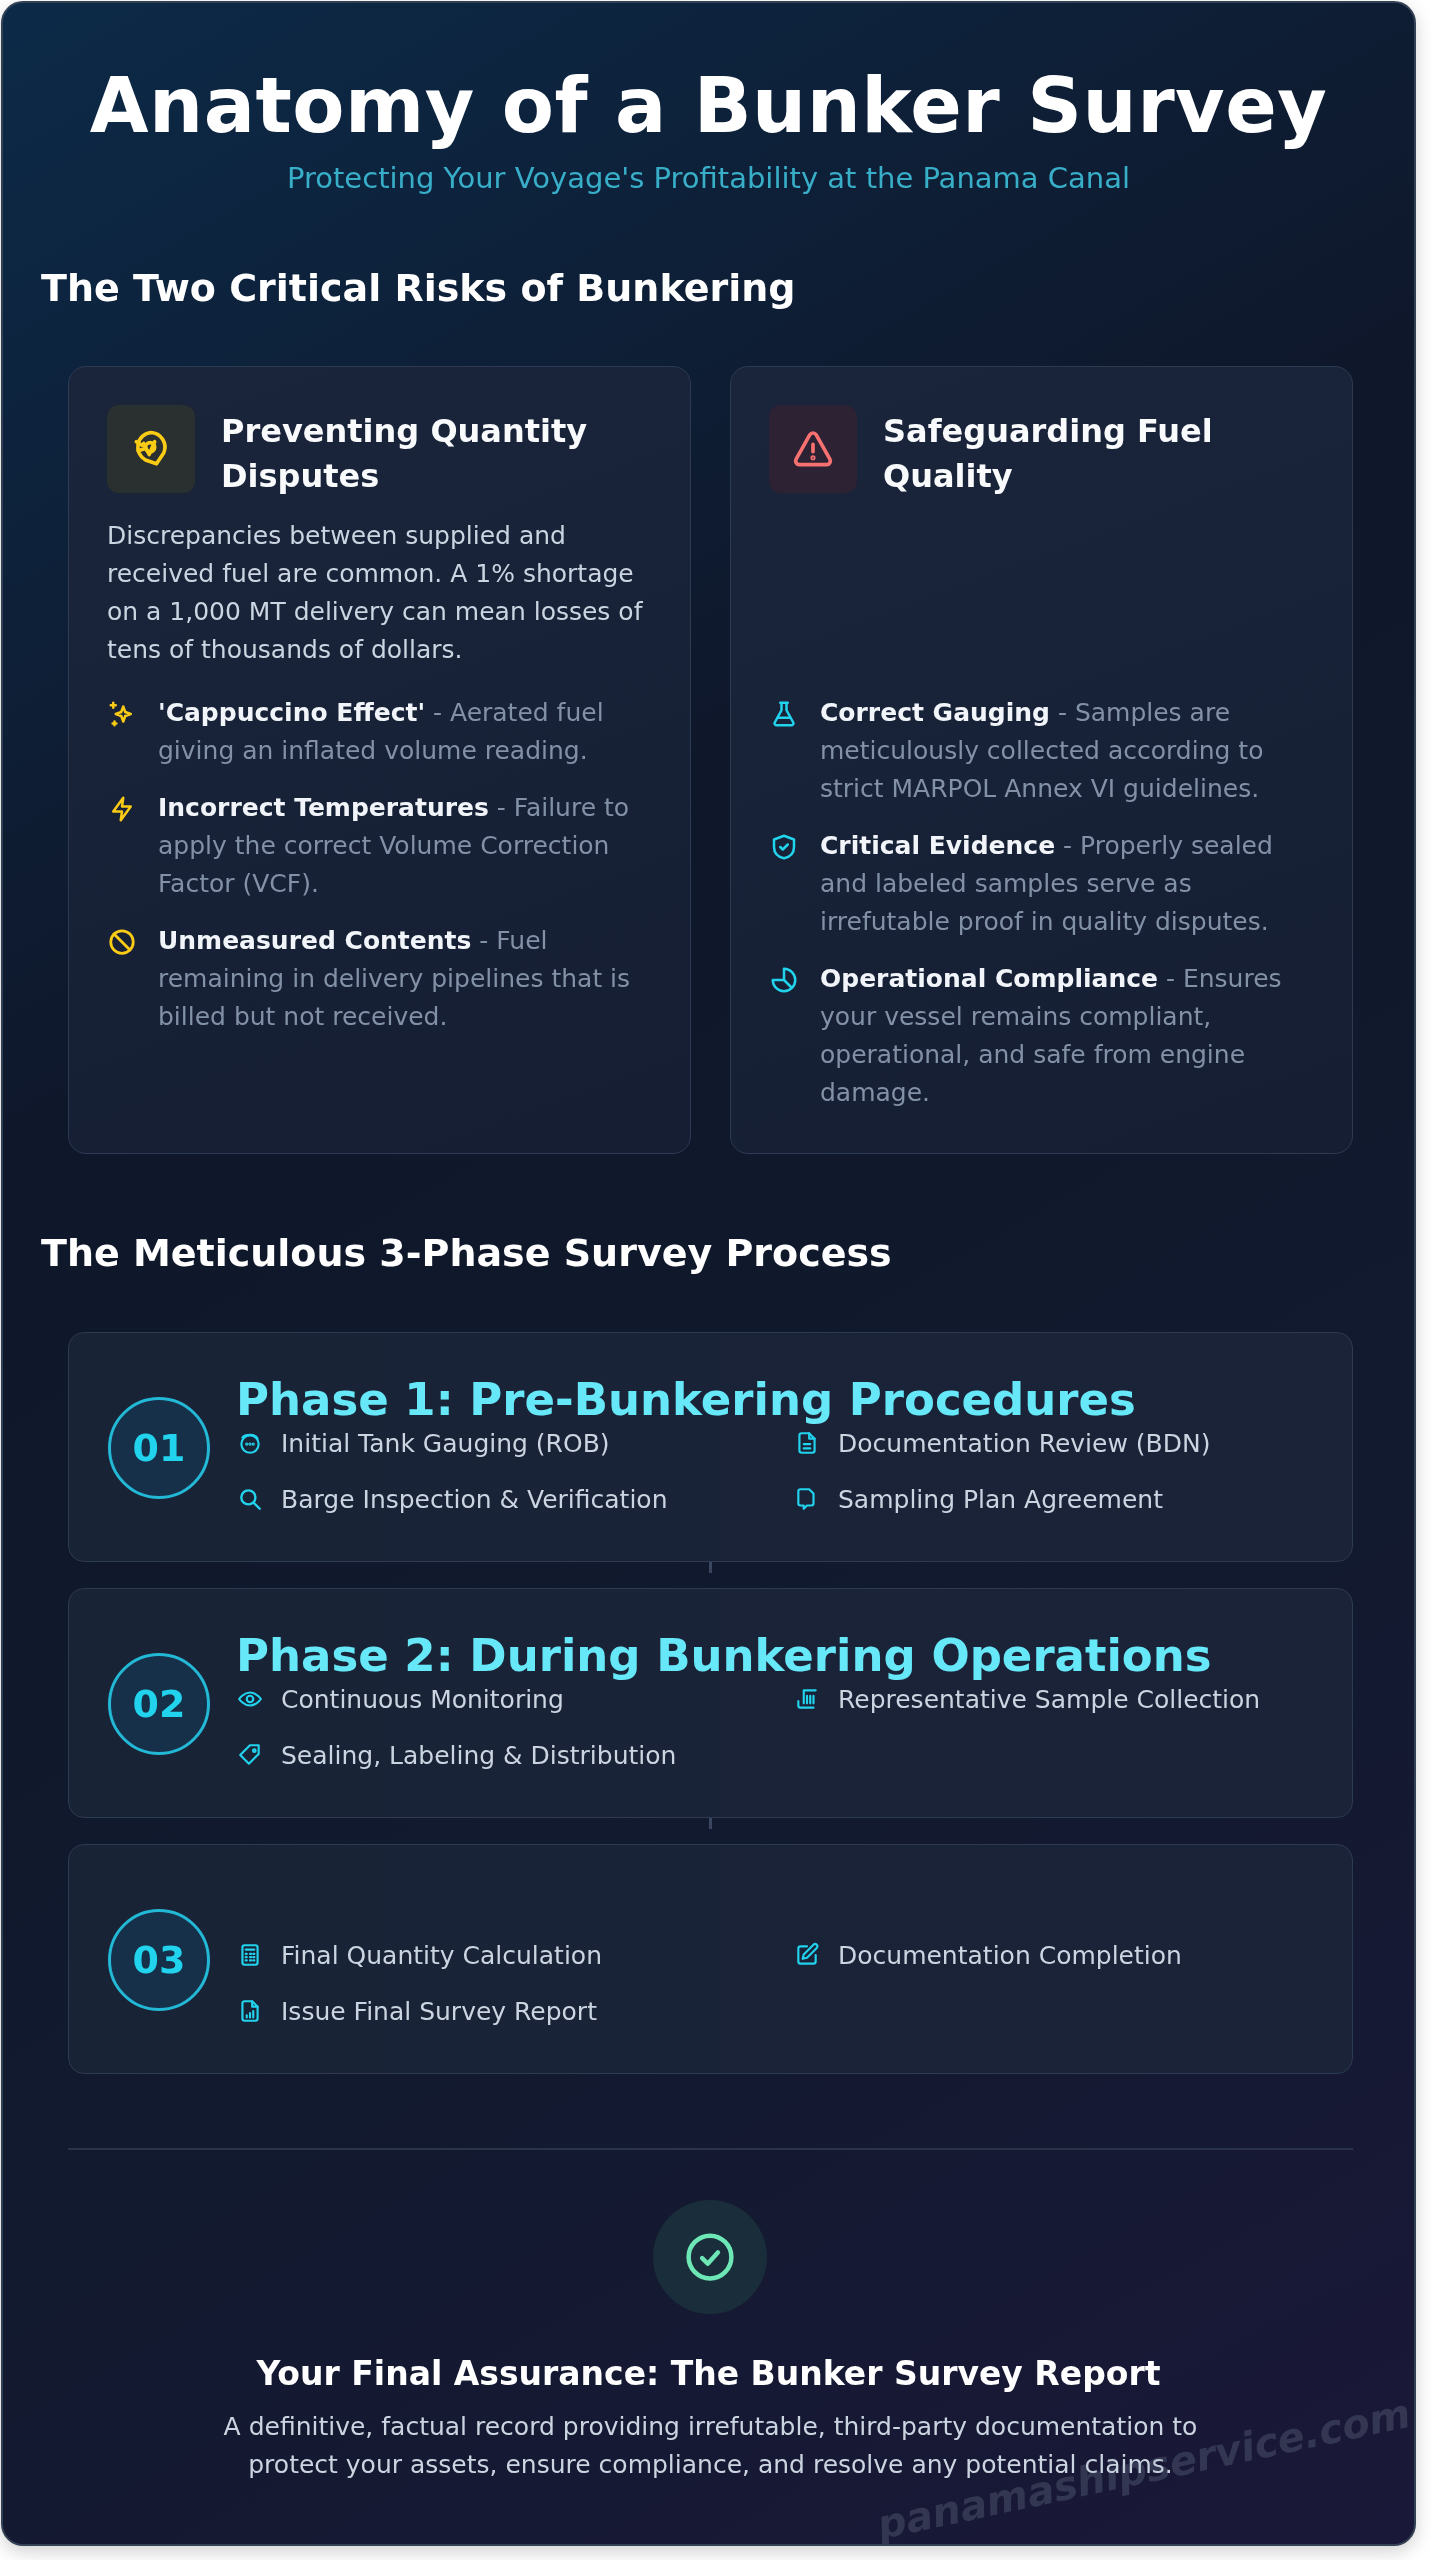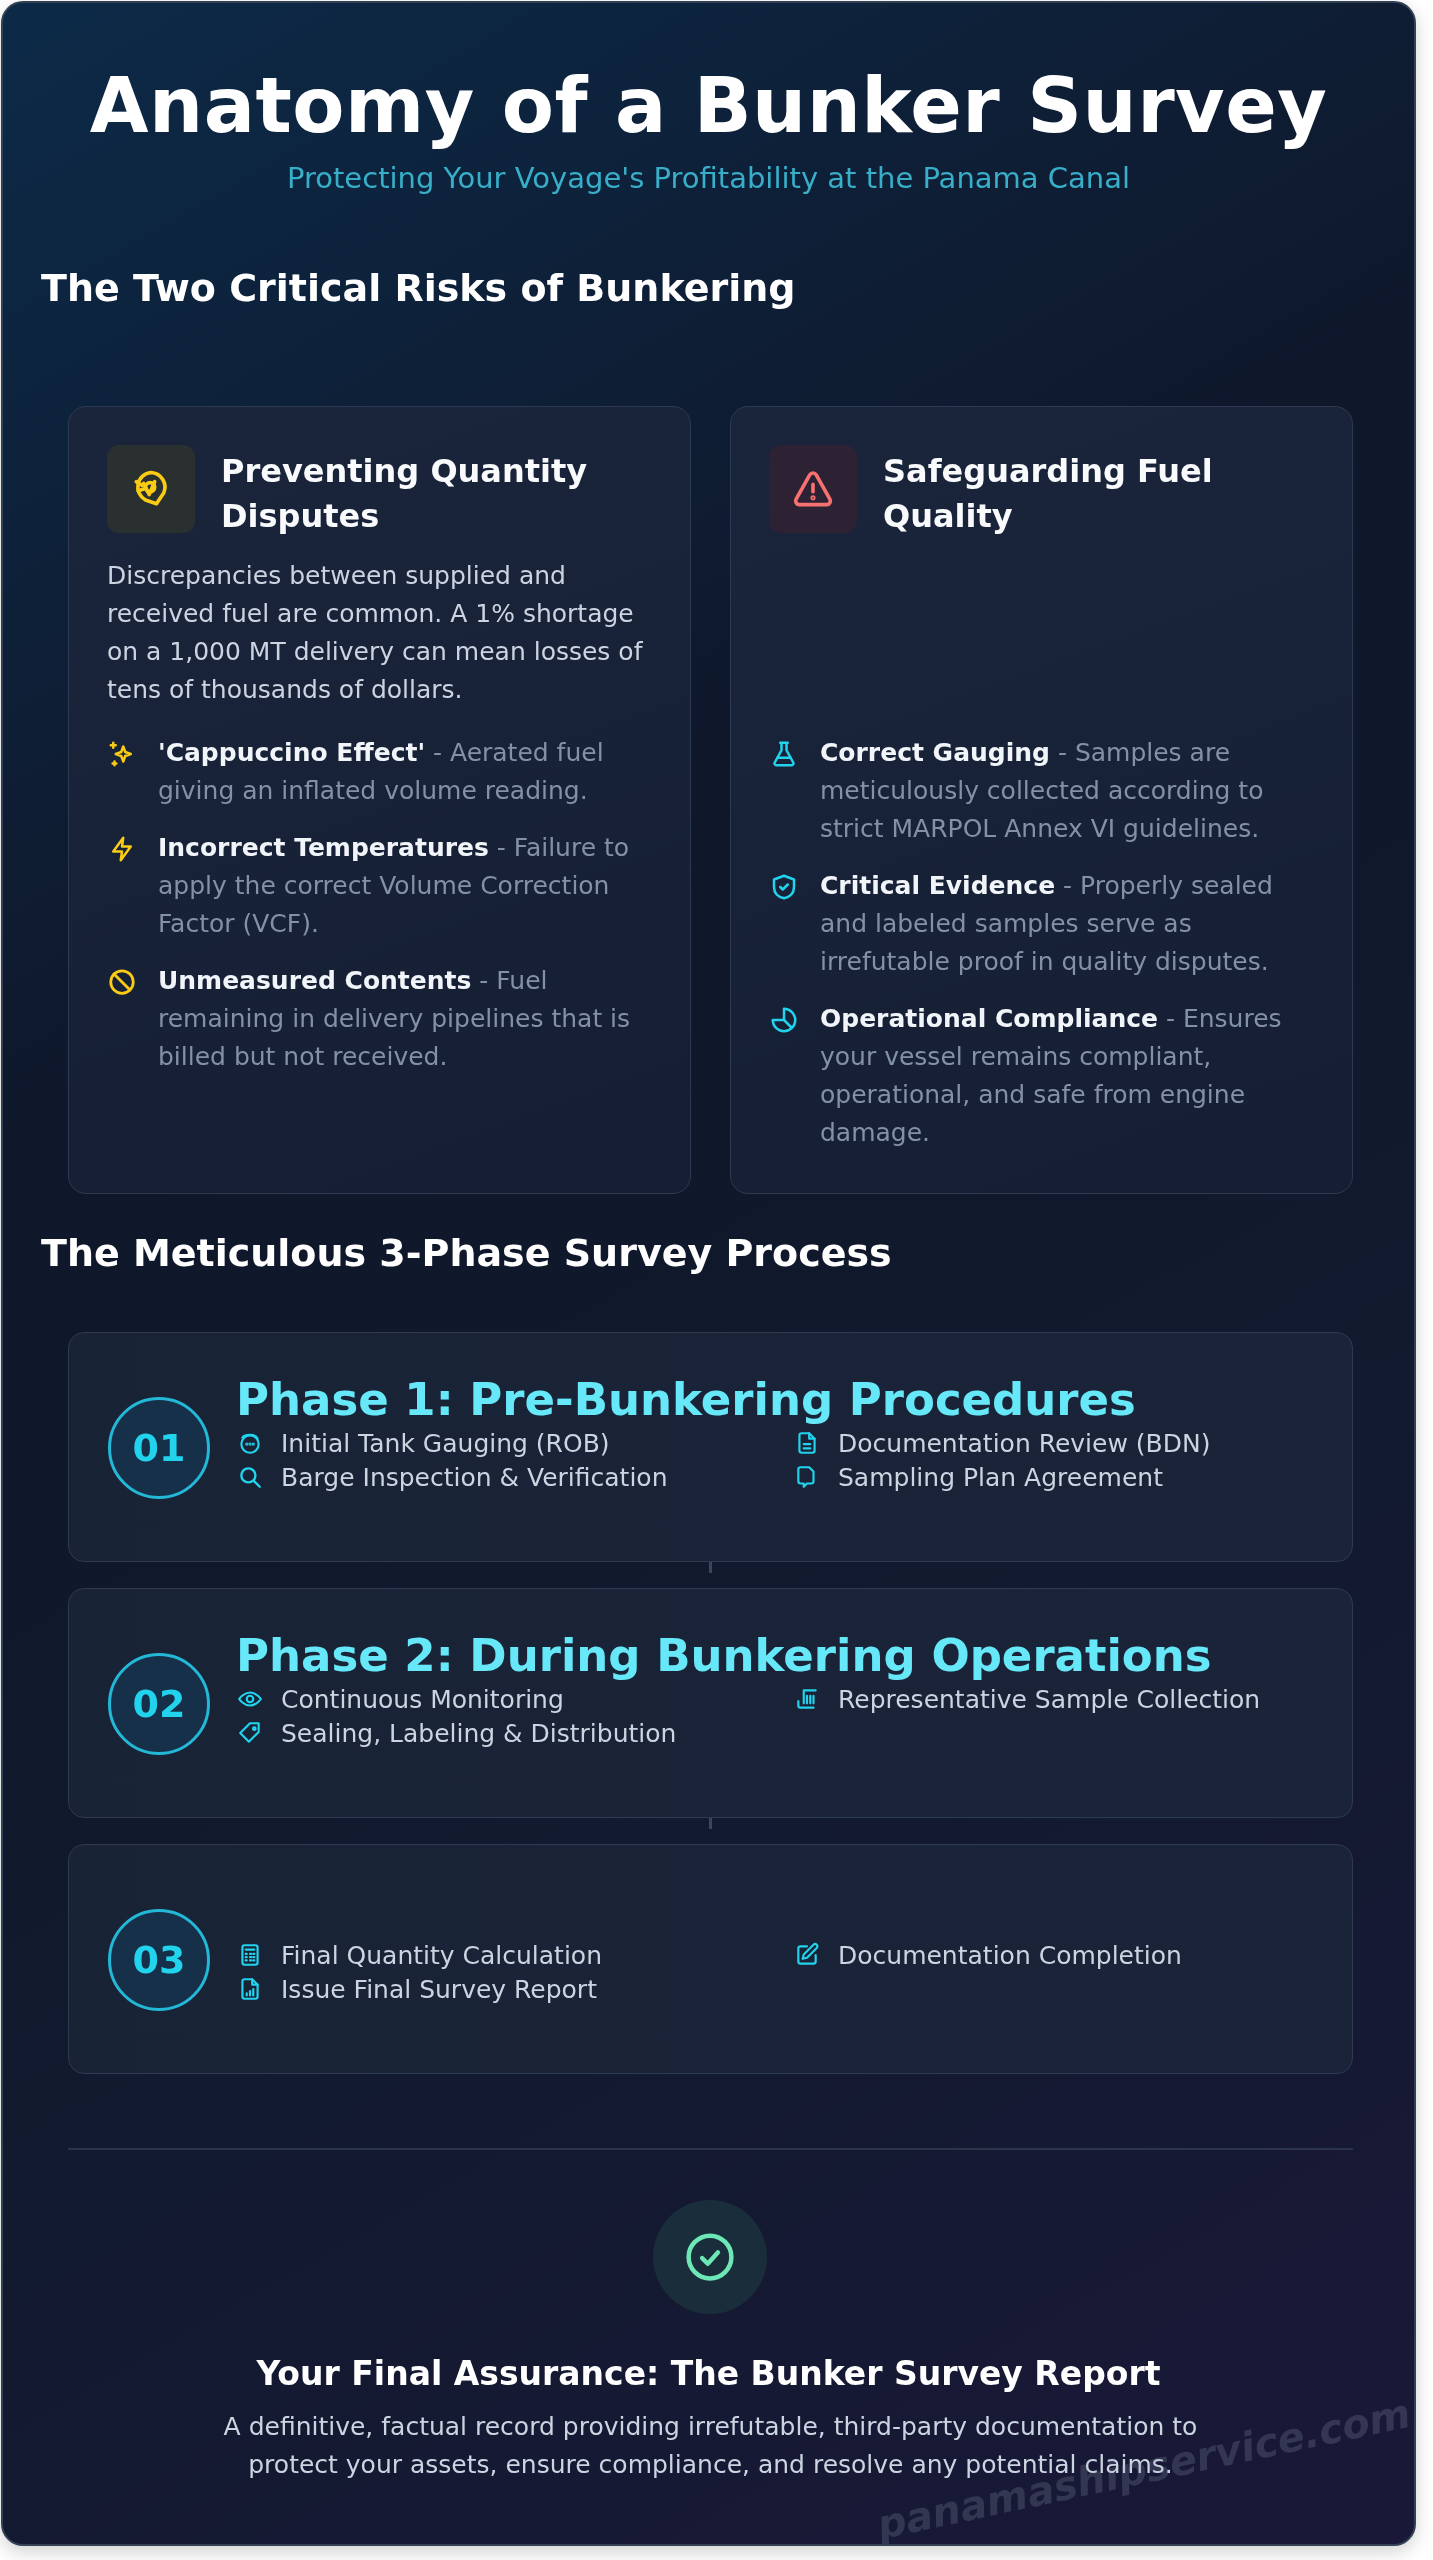--- a/index.html
+++ b/index.html
@@ -17,21 +17,21 @@
   .title { position: absolute; top: 58px; left: 0; width: 100%; text-align: center;
     font-size: 76px; font-weight: bold; color: #ffffff; letter-spacing: 0.5px; }
   .subtitle { position: absolute; top: 158px; left: 0; width: 100%; text-align: center;
     font-size: 29px; color: #38aec8; }
 
   .section-title { position: absolute; left: 0; width: 100%; 
     font-size: 38px; font-weight: bold; color: #ffffff; padding-left: 38px; }
 
   .risk-card { position: absolute; top: 363px; width: 623px; height: 788px;
     border: 1.5px solid #2c3a52; border-radius: 18px;
-    background: linear-gradient(160deg, #1a253b 0%, #151e33 100%); margin-top: 40px; }
+    background: linear-gradient(160deg, #1a253b 0%, #151e33 100%); }
   .risk-card.left { left: 65px; }
   .risk-card.right { left: 727px; }
 
   .risk-head { position: absolute; top: 38px; left: 38px; right: 30px; display: flex; align-items: flex-start; }
   .risk-icon { width: 88px; height: 88px; border-radius: 12px; flex: 0 0 88px;
     display: flex; align-items: center; justify-content: center; }
   .risk-icon.yellow { background: #2a302f; }
   .risk-icon.red { background: #2c2233; }
   .risk-title { margin-left: 26px; margin-top: 4px; font-size: 32px; font-weight: bold; color: #f8fafc; line-height: 45px; }
 
@@ -46,21 +46,21 @@
 
   .phase { position: absolute; left: 65px; width: 1285px; height: 230px;
     border: 1.5px solid #2c3a52; border-radius: 16px;
     background: linear-gradient(90deg, #192336 0%, #1a2338 100%); }
   .phase-num { position: absolute; left: 39px; top: 64px; width: 102px; height: 102px;
     border-radius: 50%; border: 3px solid #22b8d6; background: #16304a;
     display: flex; align-items: center; justify-content: center;
     font-size: 38px; font-weight: bold; color: #22d3ee; }
   .phase-title { position: absolute; left: 167px; top: 40px; font-size: 45px; font-weight: bold; color: #67e8f9; }
   .phase-items { position: absolute; left: 168px; top: 93px; width: 1100px;
-    display: grid; grid-template-columns: 557px 540px; }
+    display: grid; grid-template-columns: 557px 540px; row-gap: 22px; }
   .phase-item { display: flex; align-items: center; font-size: 25px; color: #cbd5e1; height: 34px; }
   .phase-item svg { flex: 0 0 26px; margin-right: 18px; }
 
   .connector { position: absolute; left: 706px; width: 3px; background: #3a4660; }
 
   .divider { position: absolute; left: 65px; width: 1285px; top: 2145px; height: 2px; background: #2a3448; }
 
   .final-badge { position: absolute; left: 650px; top: 2197px; width: 114px; height: 114px; border-radius: 50%;
     background: #1a2d3a; display: flex; align-items: center; justify-content: center; }
   .final-title { position: absolute; top: 2351px; left: 0; width: 100%; text-align: center;

